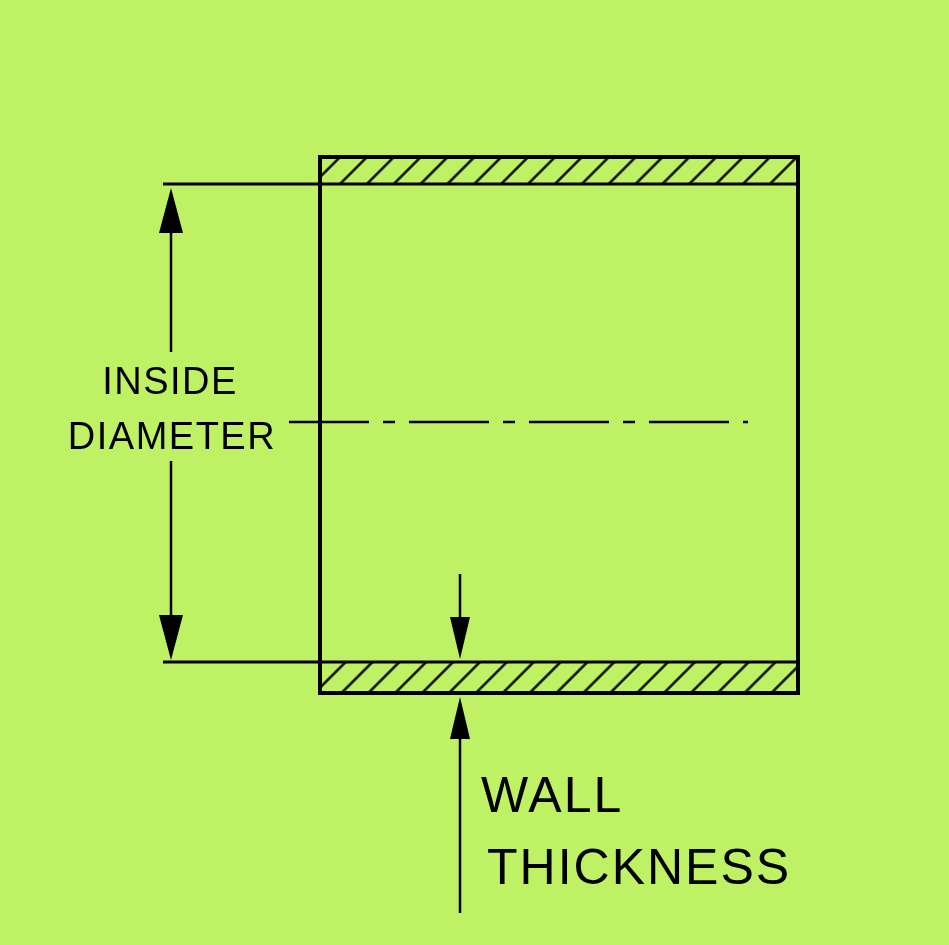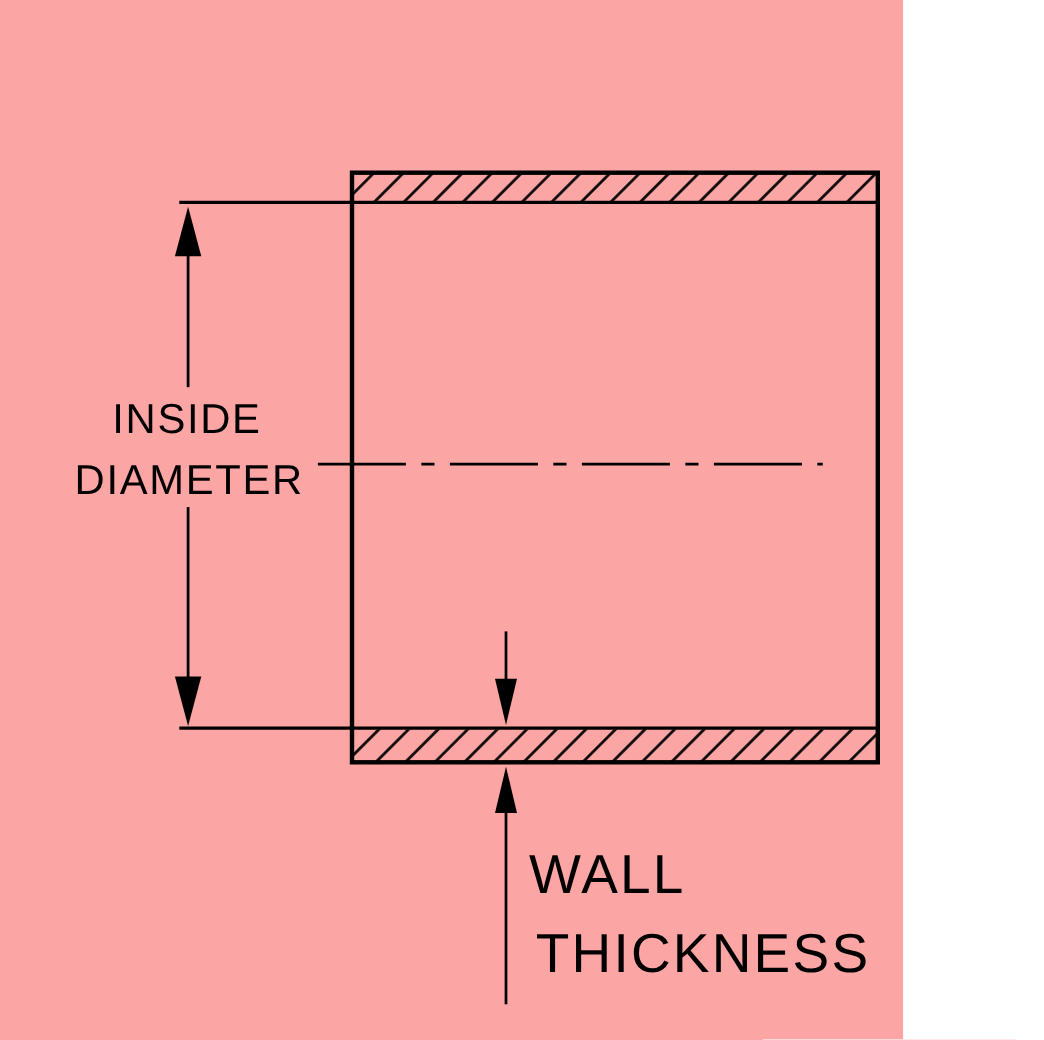--- a/index.html
+++ b/index.html
@@ -2,23 +2,23 @@
 <html><head>
 <meta charset="utf-8">
 <style>
   html, body {
     margin: 0;
     padding: 0;
     background: #ffffff;
   }
   .stage {
     position: relative;
-    width: 821px;
+    width: 949px;
     height: 945px;
-    background: #fca5a5;
+    background: #bef264;
     overflow: hidden;
   }
   svg {
     display: block;
   }
   .ink-stroke {
     stroke: #000000;
     fill: none;
   }
   .ink-fill {

